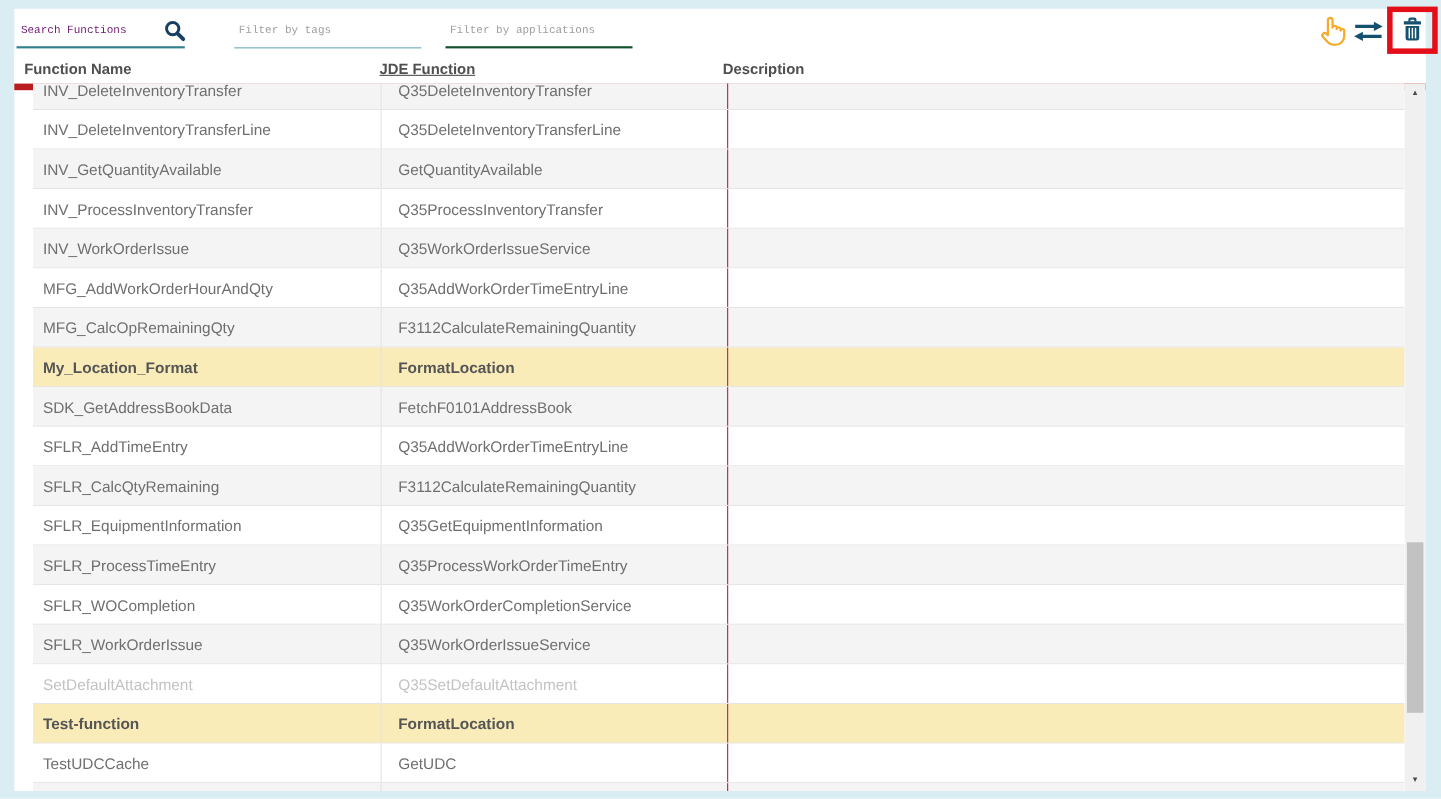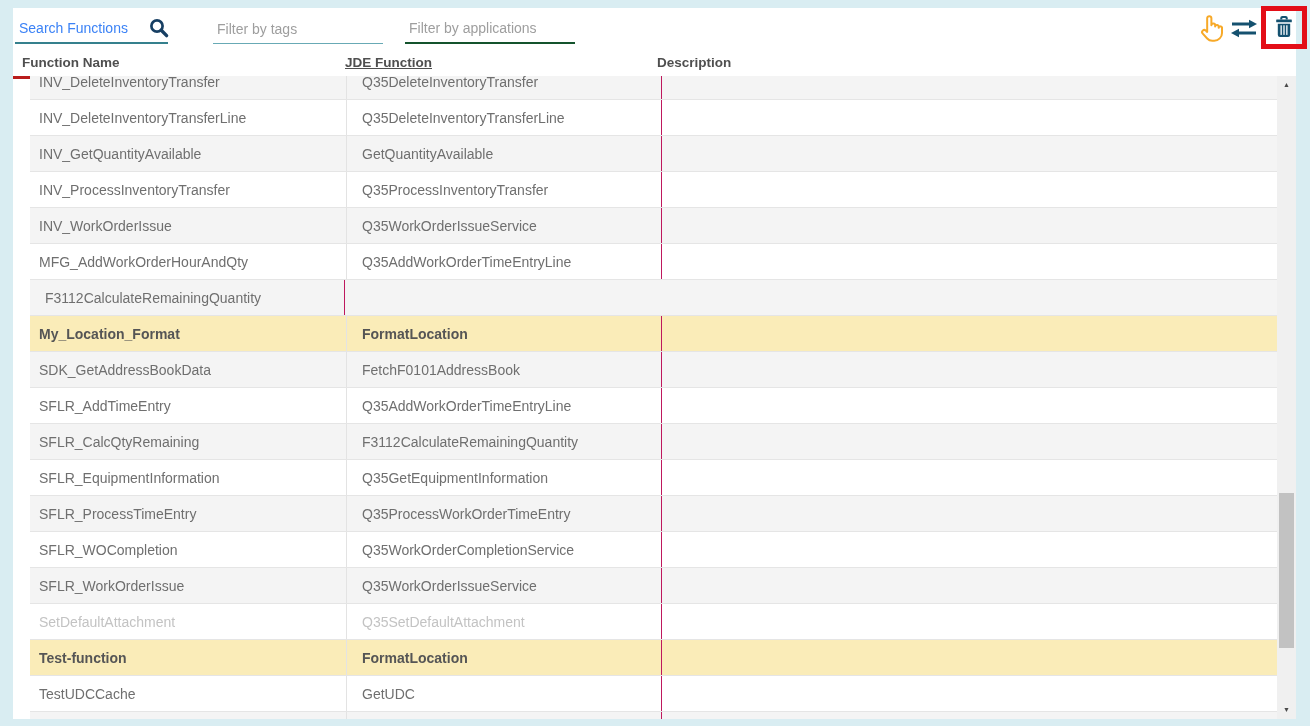--- a/index.html
+++ b/index.html
@@ -13,43 +13,43 @@
   .frame{
     position:absolute; left:13px; top:8px; right:14px; bottom:7px;
     background:#ffffff;
   }
   
   .toolbar{position:absolute; top:0; left:0; right:0; height:40px;}
   .field{position:absolute; top:6px; height:30px; box-sizing:border-box;}
   .field input{
     border:none; outline:none; background:transparent;
     width:100%; height:100%; box-sizing:border-box;
-    font-family:Liberation Sans, sans-serif;
-    font-size:14px; color:#3b82f6; padding:0 4px;
+    font-family:Liberation Mono, monospace;
+    font-size:10px; color:#701a75; padding:0 4px;
   }
   .field input::placeholder{color:#9e9e9e; opacity:1;}
   .search-field{left:2px; width:153px; border-bottom:2px solid #35808d;}
   .search-field input{padding-right:24px;}
   .search-field .sicon{position:absolute; right:-2px; top:3px;}
   .tags-field{left:200px; width:170px; border-bottom:1px solid #68aab5;}
   .apps-field{left:392px; width:170px; border-bottom:2px solid #14532d;}
   .tool-icon{position:absolute; cursor:pointer;}
   .hand-icon{left:1184px; top:5px;}
   .swap-icon{left:1216px; top:9px;}
   .annotation-box{
     position:absolute; left:1248px; top:-2px; width:46px; height:43px;
     box-sizing:border-box; border:5px solid #e30e17;
     display:flex; align-items:center; justify-content:center;
     background:transparent; z-index:5;
   }
   
   .thead{
     position:absolute; top:40px; left:0; right:0; height:28px;
     display:flex; align-items:center;
-    border-bottom:3px solid #b91c1c;
+    border-bottom:6px solid #b91c1c;
     font-weight:bold; font-size:13.5px; color:#4f4f4f;
     background:#fff;
   }
   .th{box-sizing:border-box;}
   .th1{width:317px; padding-left:9px;}
   .th2{width:315px; padding-left:15px;text-decoration:underline;}
   .th3{flex:1; padding-left:12px;}
   
   .rows-viewport{
     position:absolute; top:68px; left:0; right:19px; bottom:0;
@@ -169,20 +169,21 @@
           <div class="cell c1">INV_WorkOrderIssue</div>
           <div class="cell c2">Q35WorkOrderIssueService</div>
           <div class="cell c3"></div>
         </div>
         <div class="row">
           <div class="cell c1">MFG_AddWorkOrderHourAndQty</div>
           <div class="cell c2">Q35AddWorkOrderTimeEntryLine</div>
           <div class="cell c3"></div>
         </div>
         <div class="row">
+          <div class="cell c1">MFG_CalcOpRemainingQty</div>
           <div class="cell c2">F3112CalculateRemainingQuantity</div>
           <div class="cell c3"></div>
         </div>
         <div class="row highlight">
           <div class="cell c1">My_Location_Format</div>
           <div class="cell c2">FormatLocation</div>
           <div class="cell c3"></div>
         </div>
         <div class="row">
           <div class="cell c1">SDK_GetAddressBookData</div>

